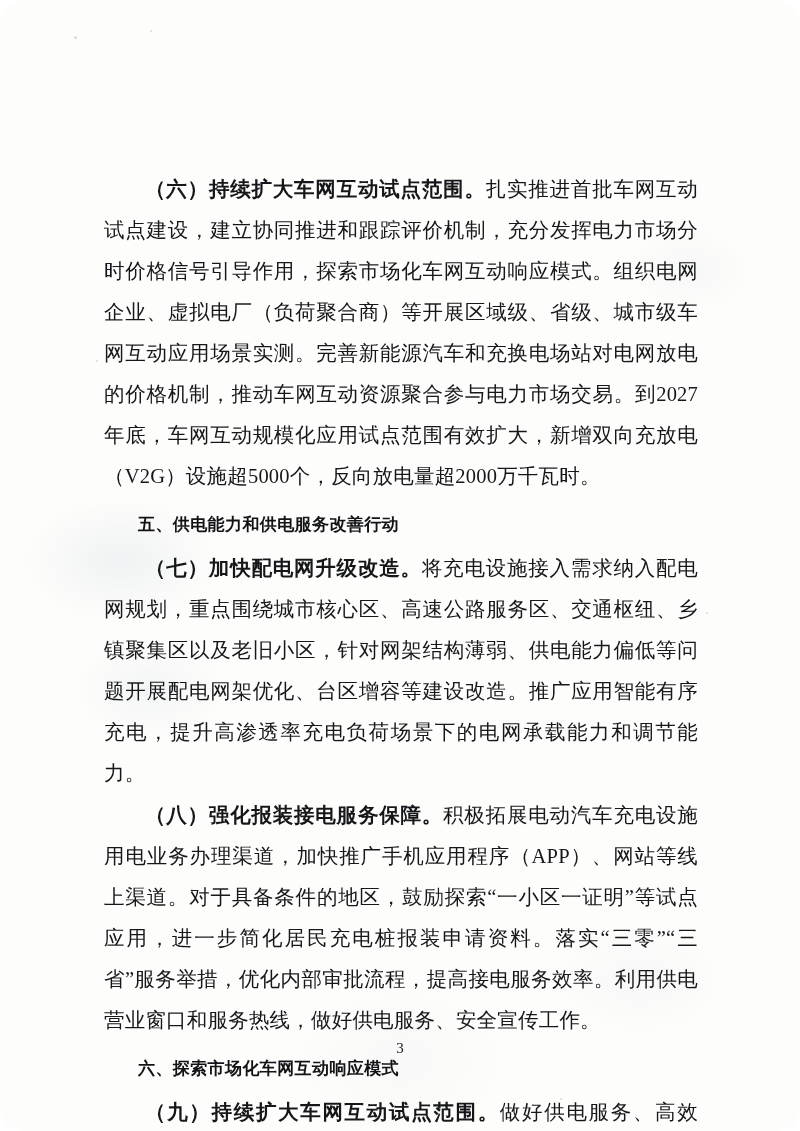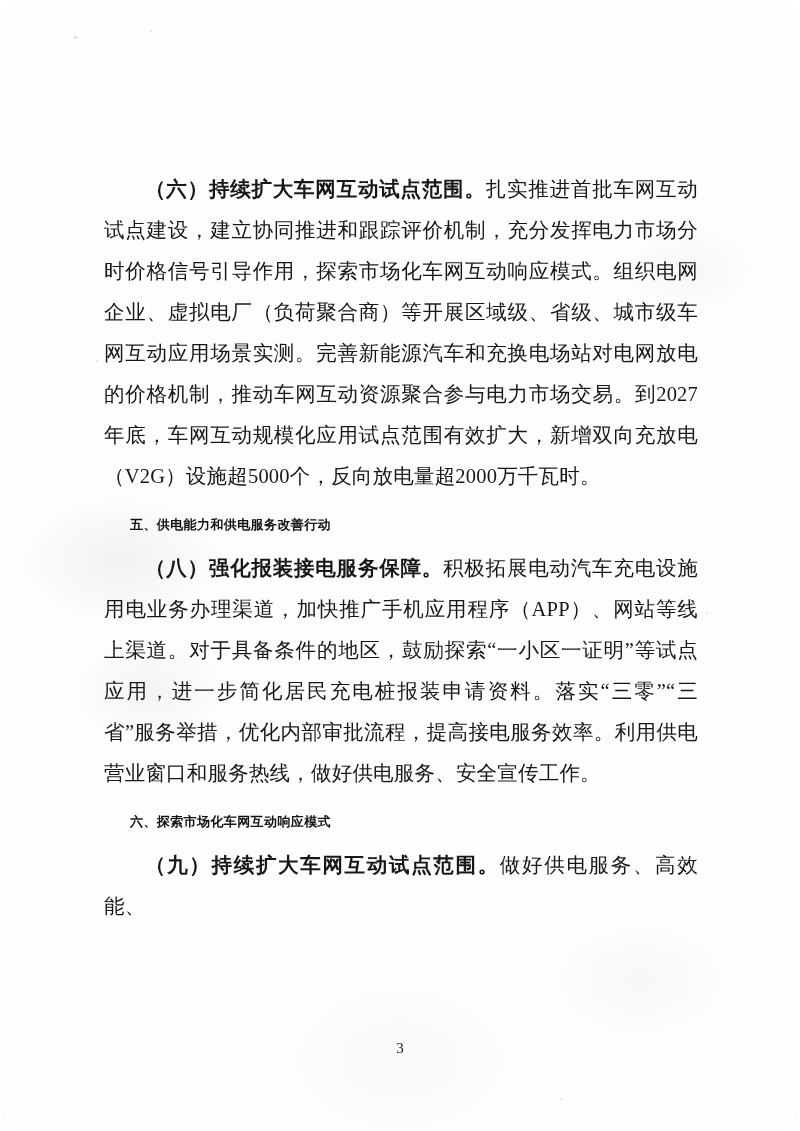--- a/index.html
+++ b/index.html
@@ -51,25 +51,24 @@
     font-size: 20.5px;
     line-height: 41px;
     color: #15171a;
     text-align: justify;
     text-justify: inter-ideograph;
     letter-spacing: 0.2px;
     text-indent: 2em;
   }
   p.para + p.para {
     margin-top: 0px;
-    text-decoration: underline;
   }
   h2.section {
     margin: 7px 0 2px 0;
-    font-size: 13px;
+    font-size: 17px;
     line-height: 41px;
     font-weight: bold;
     color: #111316;
     text-indent: 2em;
     font-family: "Liberation Sans", "DejaVu Sans", sans-serif;
     letter-spacing: 0.4px;
   }
   .bold-lead {
     font-weight: bold;
     font-family: "Liberation Sans", "DejaVu Sans", sans-serif;
@@ -97,20 +96,21 @@
   <div class="speck" style="left:112px;top:640px;width:3px;height:3px;"></div>
   <div class="speck" style="left:706px;top:612px;width:2px;height:2px;"></div>
   <div class="speck" style="left:560px;top:1098px;width:2px;height:2px;"></div>
 
   <div class="content">
 
     <p class="para"><span class="bold-lead">（六）持续扩大车网互动试点范围。</span><span>扎实推进首批车网互动试点建设，建立协同推进和跟踪评价机制，充分发挥电力市场分时价格信号引导作用，探索市场化车网互动响应模式。组织电网企业、虚拟电厂（负荷聚合商）等开展区域级、省级、城市级车网互动应用场景实测。完善新能源汽车和充换电场站对电网放电的价格机制，推动车网互动资源聚合参与电力市场交易。到2027年底，车网互动规模化应用试点范围有效扩大，新增双向充放电（V2G）设施超5000个，反向放电量超2000万千瓦时。</span></p>
 
     <h2 class="section">五、供电能力和供电服务改善行动</h2>
 
+    <p class="para"><span class="bold-lead">（七）加快配电网升级改造。</span><span>将充电设施接入需求纳入配电网规划，重点围绕城市核心区、高速公路服务区、交通枢纽、乡镇聚集区以及老旧小区，针对网架结构薄弱、供电能力偏低等问题开展配电网架优化、台区增容等建设改造。推广应用智能有序充电，提升高渗透率充电负荷场景下的电网承载能力和调节能力。</span></p>
 
     <p class="para"><span class="bold-lead">（八）强化报装接电服务保障。</span><span>积极拓展电动汽车充电设施用电业务办理渠道，加快推广手机应用程序（APP）、网站等线上渠道。对于具备条件的地区，鼓励探索“一小区一证明”等试点应用，进一步简化居民充电桩报装申请资料。落实“三零”“三省”服务举措，优化内部审批流程，提高接电服务效率。利用供电营业窗口和服务热线，做好供电服务、安全宣传工作。</span></p>
 
     <h2 class="section">六、探索市场化车网互动响应模式</h2>
 
     <p class="para"><span class="bold-lead">（九）持续扩大车网互动试点范围。</span><span>做好供电服务、高效能、</span></p>
 
   </div>
 
   <div class="page-number">3</div>

